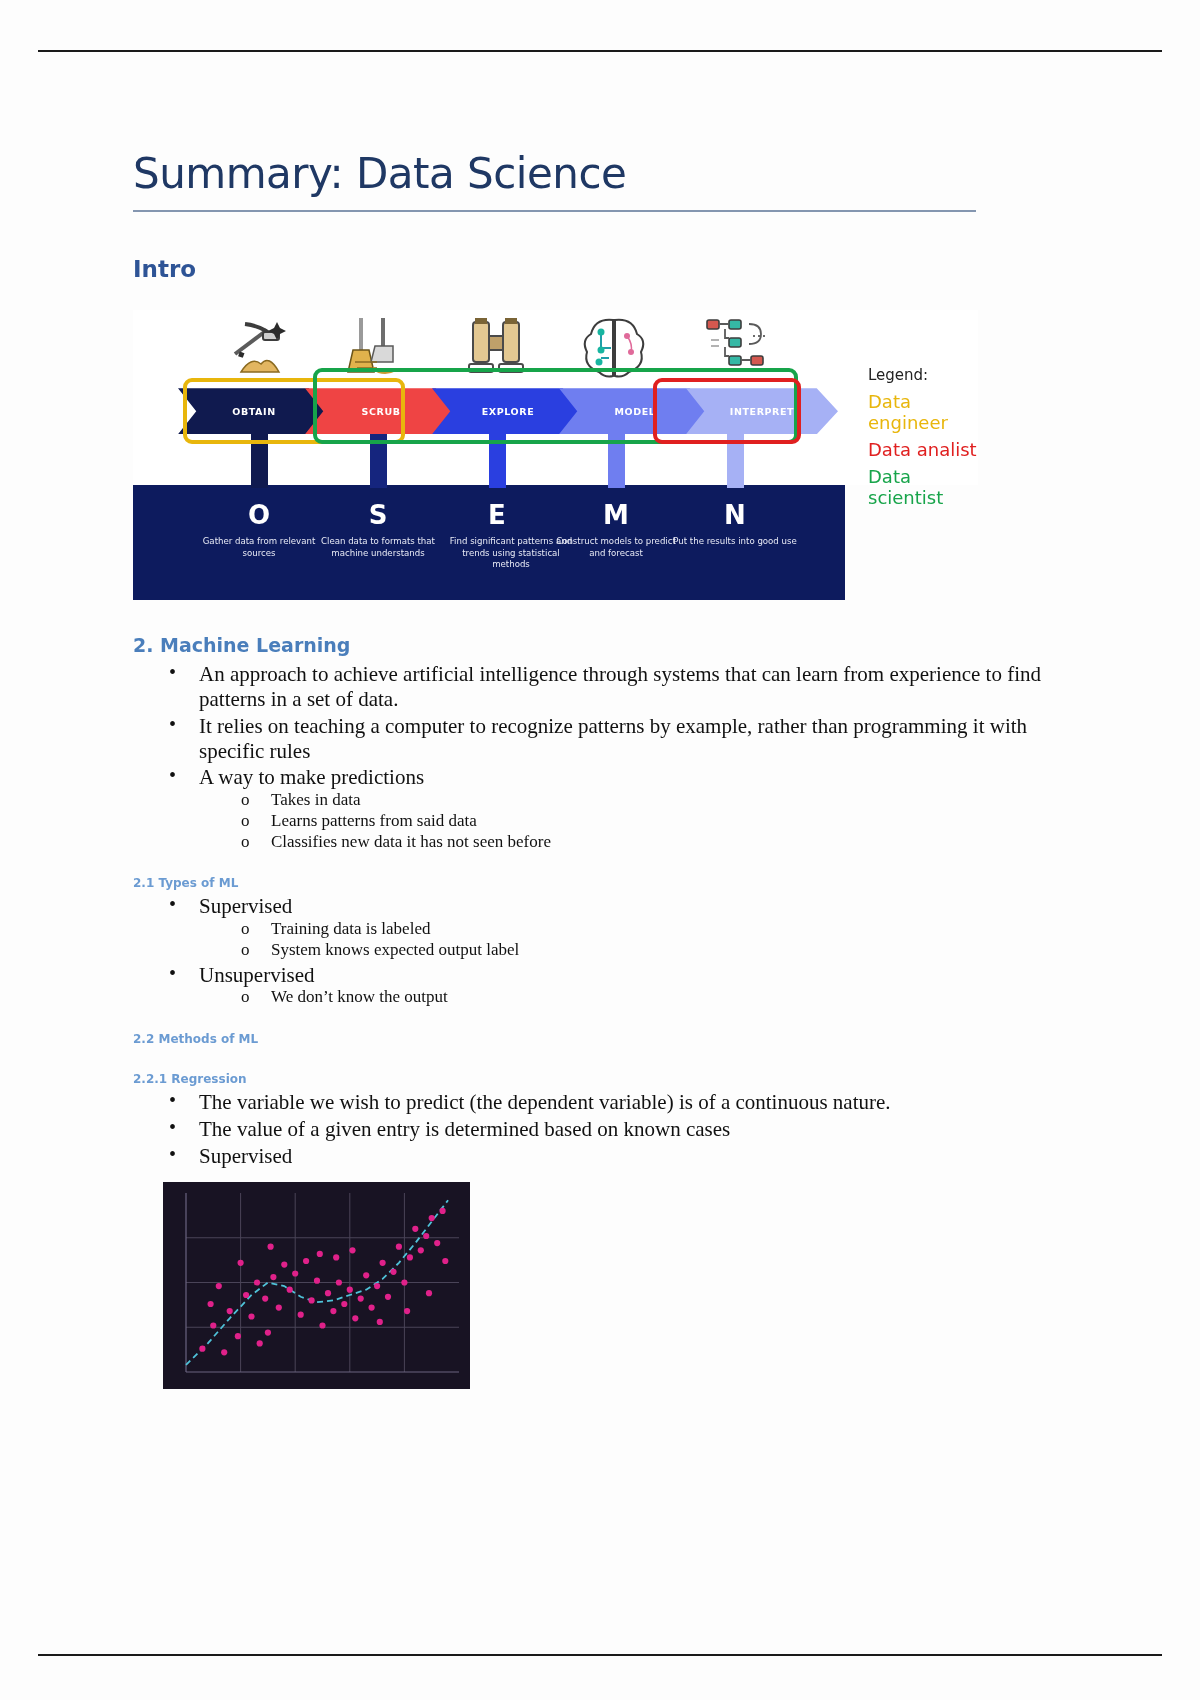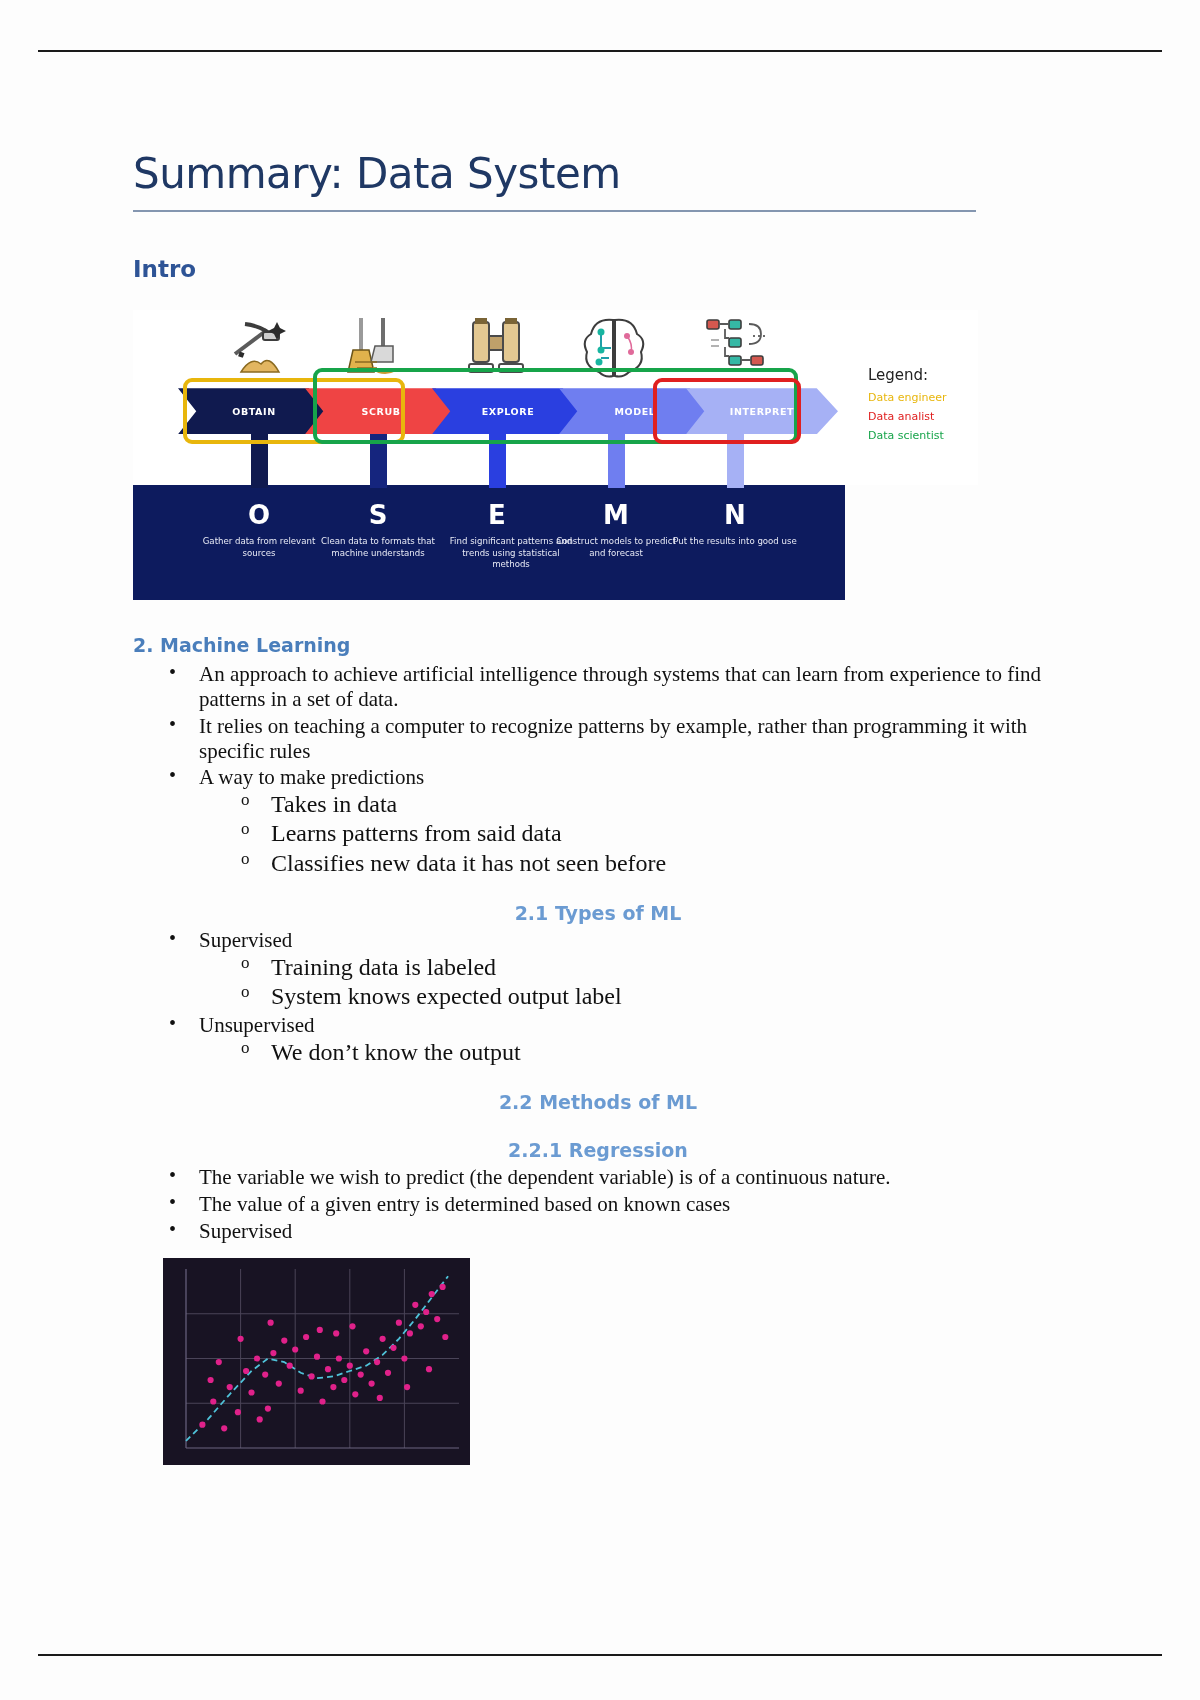--- a/index.html
+++ b/index.html
@@ -42,41 +42,40 @@
     font-weight:700;font-size:23px;color:#2e5496;
     margin:0 0 28px 0;
   }
   h3.h-num{
     font-family:"DejaVu Sans", sans-serif;
     font-weight:700;font-size:19px;color:#4a7ebb;
     margin:0 0 6px 0;
   }
   h4.h-sub{
     font-family:"DejaVu Sans", sans-serif;
-    font-weight:700;font-size:19px;color:#6b9bd2;
+    font-weight:700;font-size:12px;color:#6b9bd2;
     margin:0 0 4px 0;
-    text-align:center;
   }
   ul.b1{
     list-style:none;margin:0 0 0 0;padding:0 0 0 30px;
   }
   ul.b1 > li{
     position:relative;padding-left:36px;
     font-size:21px;line-height:1.18;color:#111;
     margin-bottom:2px;
   }
   ul.b1 > li::before{
     content:"\2022";position:absolute;left:6px;top:-1px;font-size:20px;
   }
   ul.b2{
     list-style:none;margin:0;padding:0 0 0 36px;
   }
   ul.b2 > li{
     position:relative;padding-left:36px;
-    font-size:24px;line-height:1.22;color:#111;
+    font-size:17px;line-height:1.22;color:#111;
   }
   ul.b2 > li::before{
     content:"o";position:absolute;left:6px;top:0px;font-size:17px;
   }
   .spacer-sm{height:22px;}
   .spacer-md{height:34px;}
 
   
   .osemn-wrap{
     position:relative;width:845px;height:290px;margin:6px 0 0 0;
@@ -125,40 +124,40 @@
     box-sizing:border-box;
   }
   .hl-eng{left:50px;top:68px;width:222px;height:66px;border:4px solid #e8b60c;}
   .hl-sci{left:180px;top:58px;width:485px;height:76px;border:4px solid #17a44a;}
   .hl-ana{left:520px;top:68px;width:148px;height:66px;border:4px solid #e02020;}
   .legend{
     position:absolute;left:735px;top:56px;width:110px;text-align:left;
     font-family:"DejaVu Sans", sans-serif;
   }
   .legend .lg-title{font-size:15px;color:#222;margin-bottom:7px;}
-  .legend .lg-item{font-size:11px;margin-bottom:6px;}
+  .legend .lg-item{font-size:18px;margin-bottom:6px;}
 
   
   .plot{
     position:relative;width:305px;height:205px;margin:14px 0 0 30px;
     background:#181323;border:1px solid #181323;
   }
   .plot svg{display:block;width:305px;height:205px;}
 </style>
 </head>
 <body>
 
 <div class="page">
 
   <div class="rule-top"></div>
   <div class="rule-bottom"></div>
 
   <div class="content">
 
-    <h1 class="doc-title">Summary: Data System</h1>
+    <h1 class="doc-title">Summary: Data Science</h1>
     <div class="title-rule"></div>
 
     <h2 class="h-intro">Intro</h2>
 
 
     <div class="osemn-wrap">
       <div class="osemn-top"></div>
       <div class="osemn-bottom"></div>
 
       <div class="icon-row">

